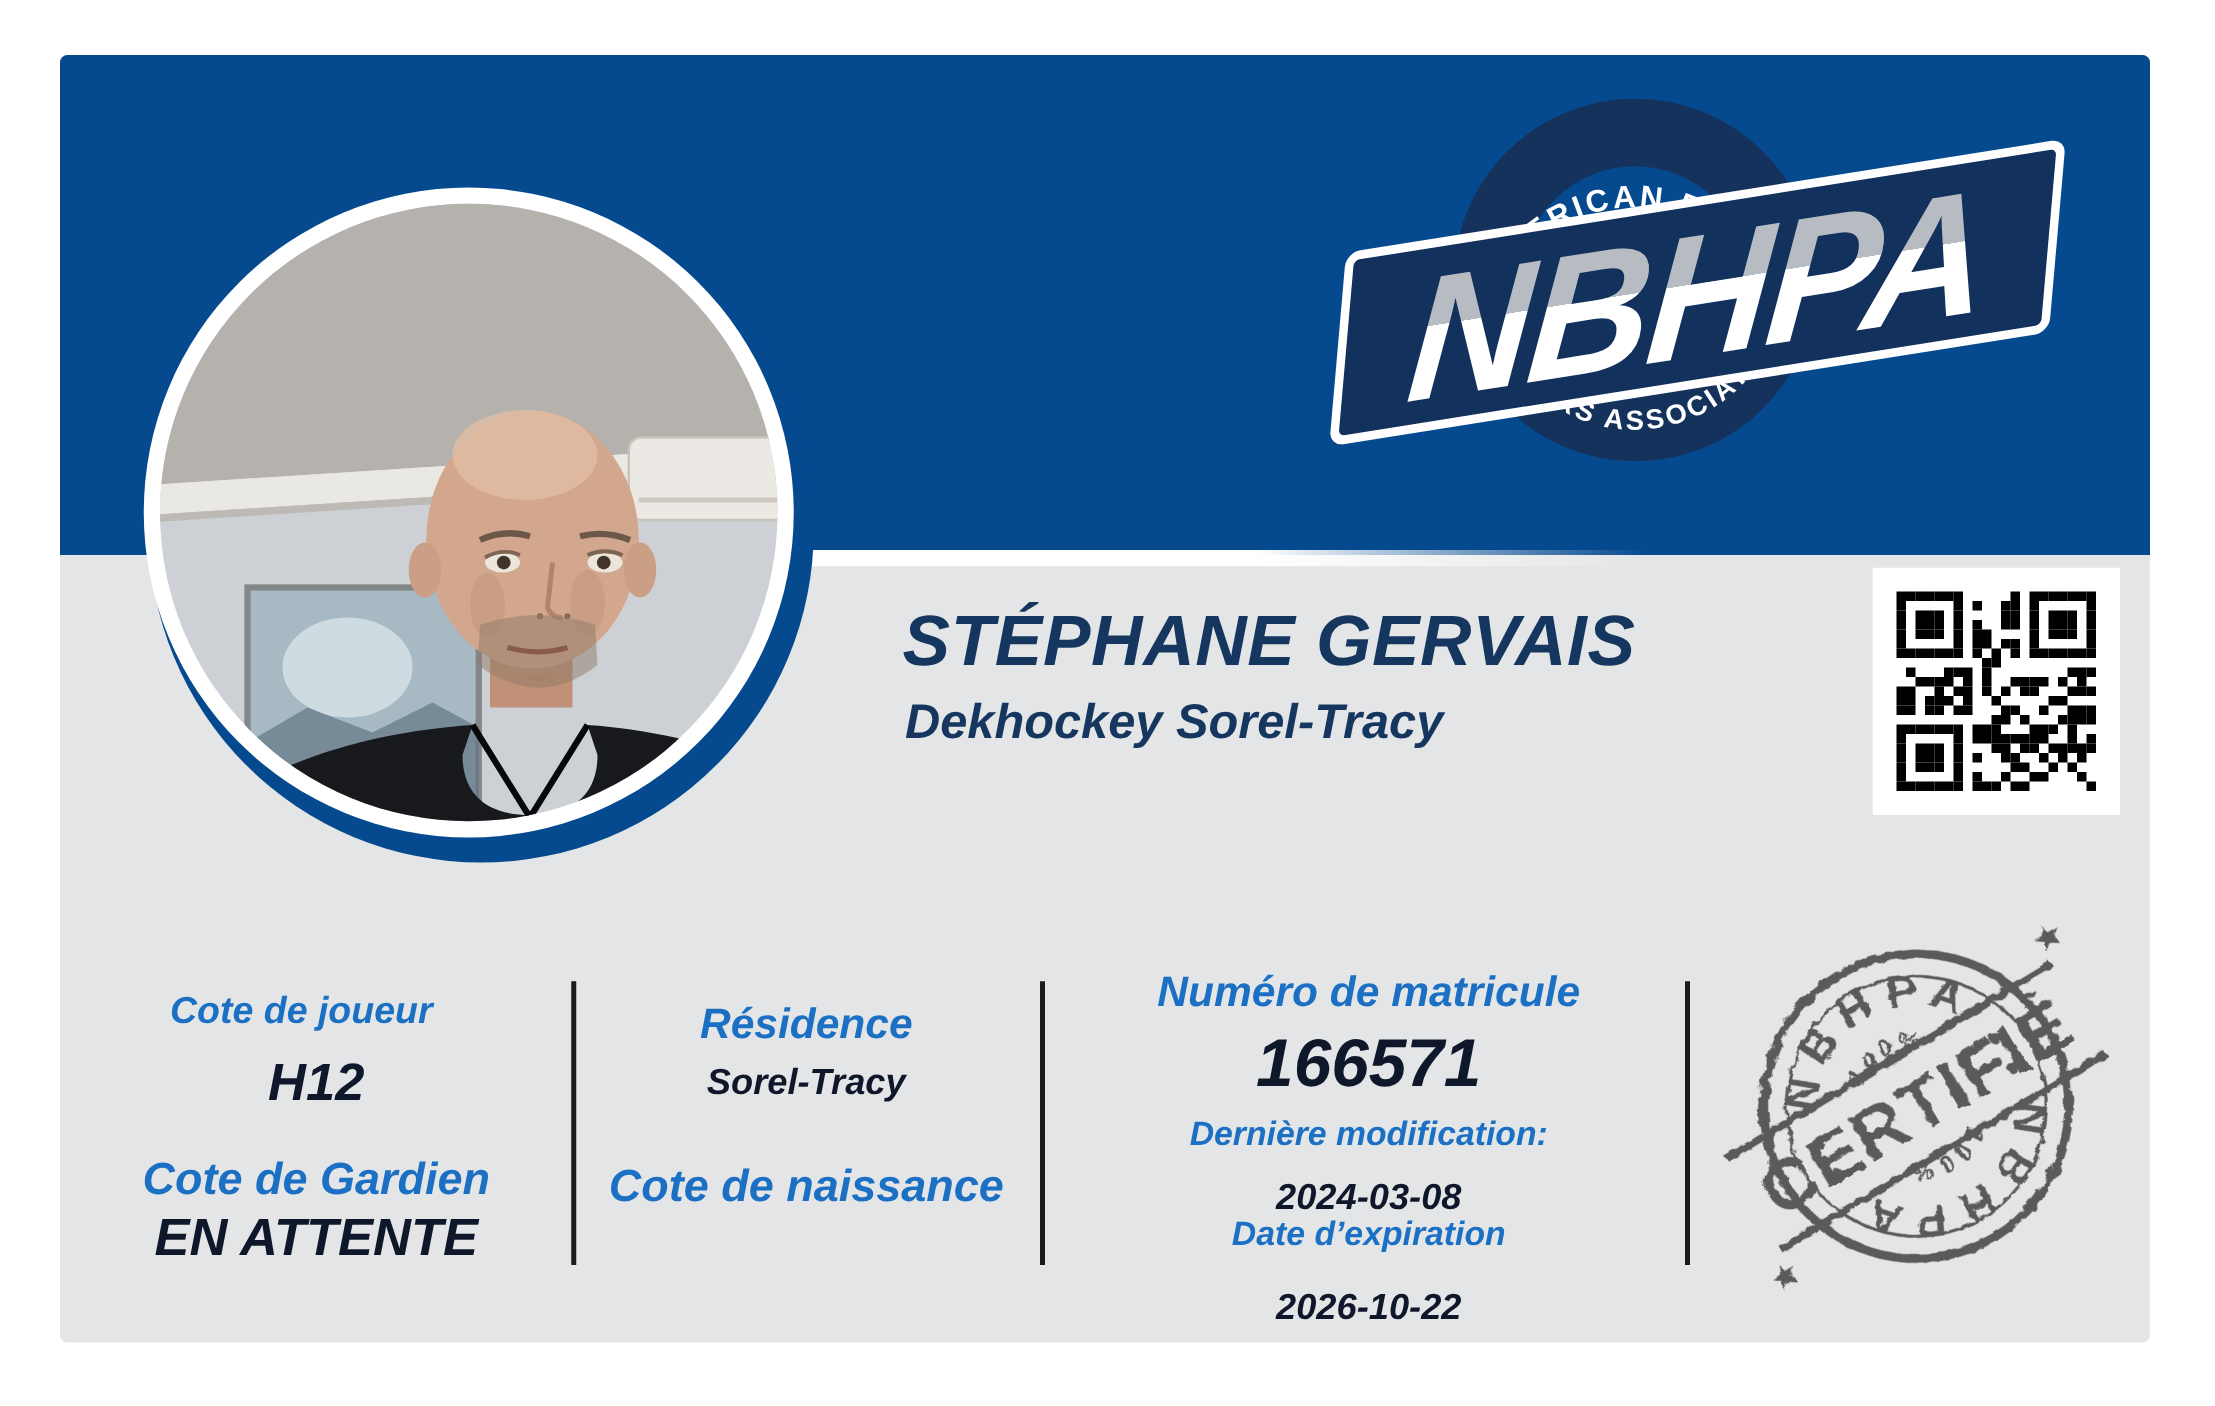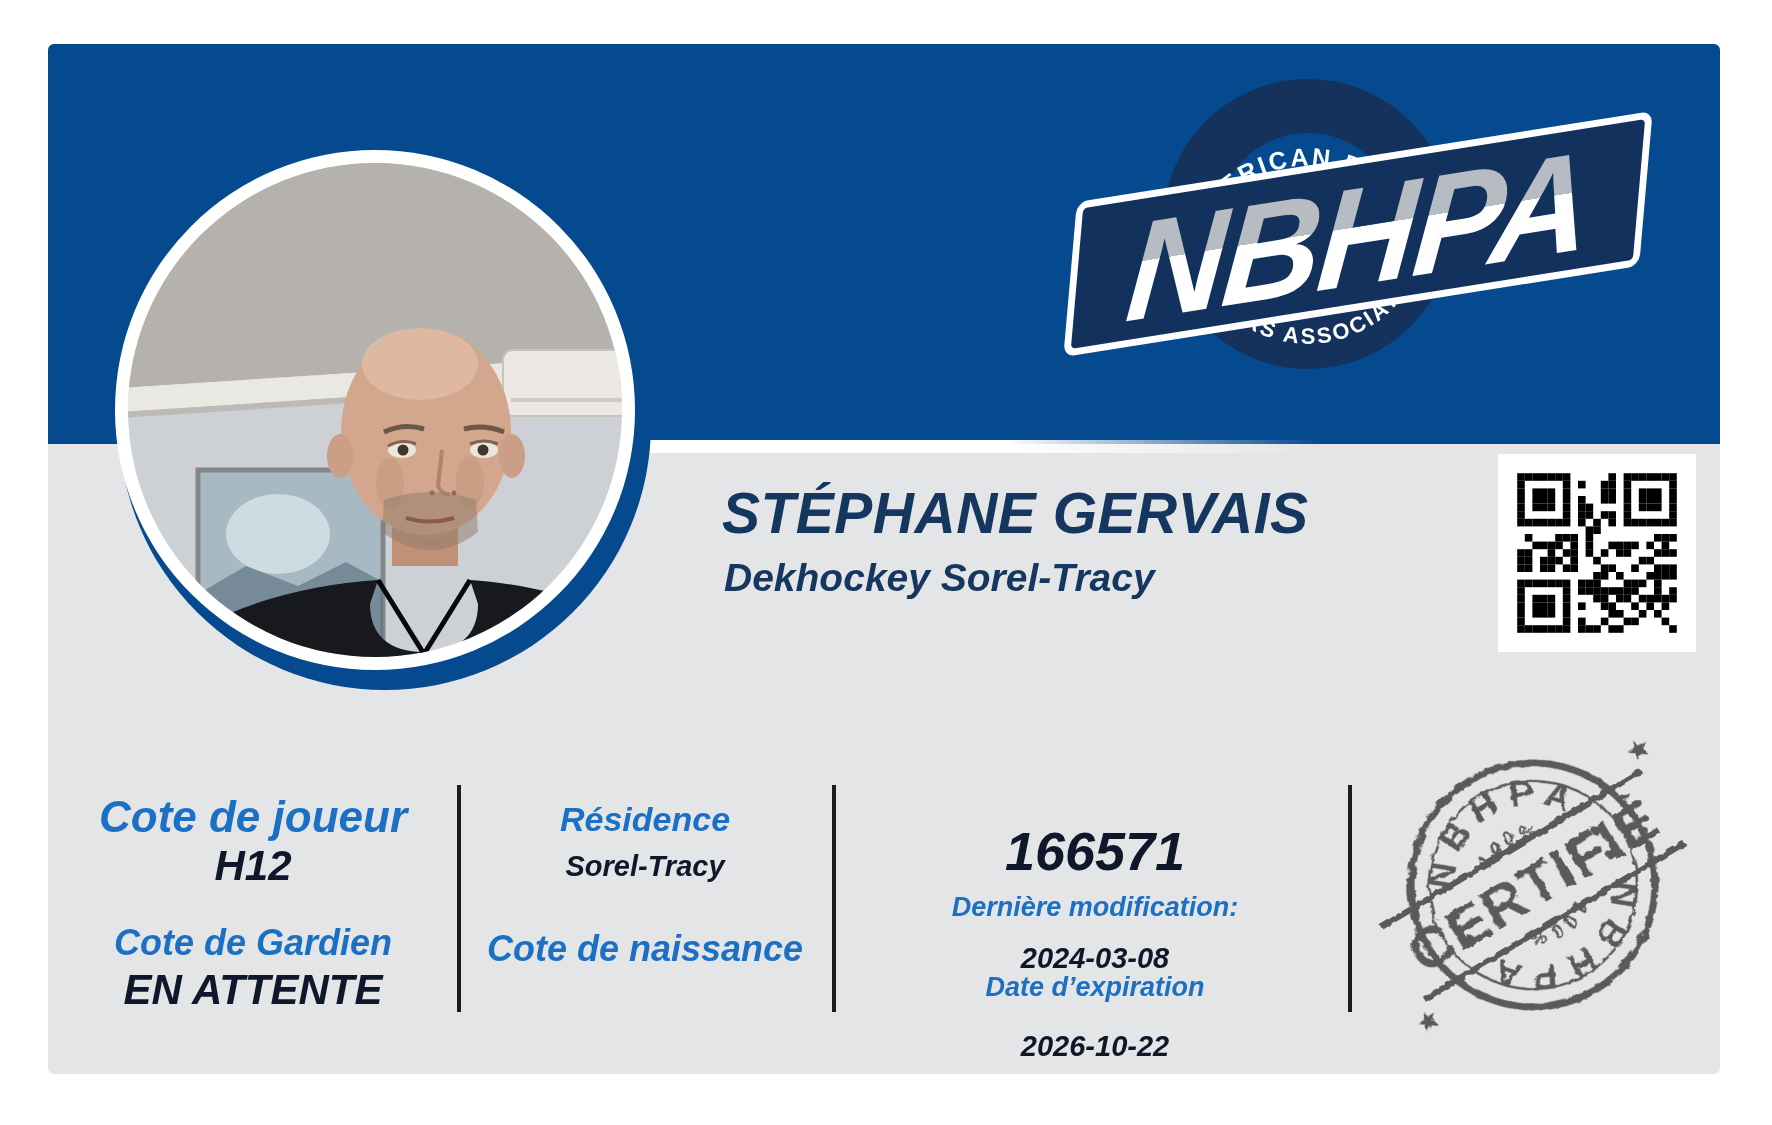--- a/index.html
+++ b/index.html
@@ -334,33 +334,34 @@
         <rect x="57.2" y="171.2" width="7.6" height="7.6" fill="#000000"></rect>
         <rect x="64.8" y="171.2" width="7.6" height="7.6" fill="#000000"></rect>
         <rect x="80" y="171.2" width="7.6" height="7.6" fill="#000000"></rect>
         <rect x="87.6" y="171.2" width="7.6" height="7.6" fill="#000000"></rect>
         <rect x="95.2" y="171.2" width="7.6" height="7.6" fill="#000000"></rect>
         <rect x="110.39999999999999" y="171.2" width="7.6" height="7.6" fill="#000000"></rect>
         <rect x="118" y="171.2" width="7.6" height="7.6" fill="#000000"></rect>
         <rect x="171.2" y="171.2" width="7.6" height="7.6" fill="#000000"></rect>
       </svg>
 
-    <div class="cell lbl" style="left:205px;top:748px;font-size:44px;">Cote de joueur</div>
+    <div class="cell lbl" style="left:193px;top:748px;font-size:30px;">Cote de joueur</div>
     <div class="cell val" style="left:205px;top:798px;font-size:42px;">H12</div>
     <div class="cell val" style="left:205px;top:922px;font-size:42px;">EN ATTENTE</div>
     <div class="cell lbl" style="left:205px;top:878px;font-size:36px;">Cote de Gardien</div>
 
     <div class="vline" style="left:409px;"></div>
 
     <div class="cell lbl" style="left:597px;top:756px;font-size:34px;">Résidence</div>
     <div class="cell val" style="left:597px;top:806px;font-size:29px;">Sorel-Tracy</div>
     <div class="cell lbl" style="left:597px;top:884px;font-size:36px;">Cote de naissance</div>
 
     <div class="vline" style="left:784px;"></div>
 
+    <div class="cell lbl" style="left:1047px;top:731px;font-size:34px;">Numéro de matricule</div>
     <div class="cell val" style="left:1047px;top:776px;font-size:54px;font-style:italic;">166571</div>
     <div class="cell lbl" style="left:1047px;top:848px;font-size:27px;">Dernière modification:</div>
     <div class="cell val" style="left:1047px;top:898px;font-size:29px;">2024-03-08</div>
     <div class="cell lbl" style="left:1047px;top:928px;font-size:27px;">Date d’expiration</div>
     <div class="cell val" style="left:1047px;top:958px;font-size:29px;margin-top:28px;">2026-10-22</div>
 
     <div class="vline" style="left:1300px;"></div>
 
     <svg class="abs" style="left:1320px;top:696px;" width="340" height="300" viewBox="0 0 340 300">
       <defs>

